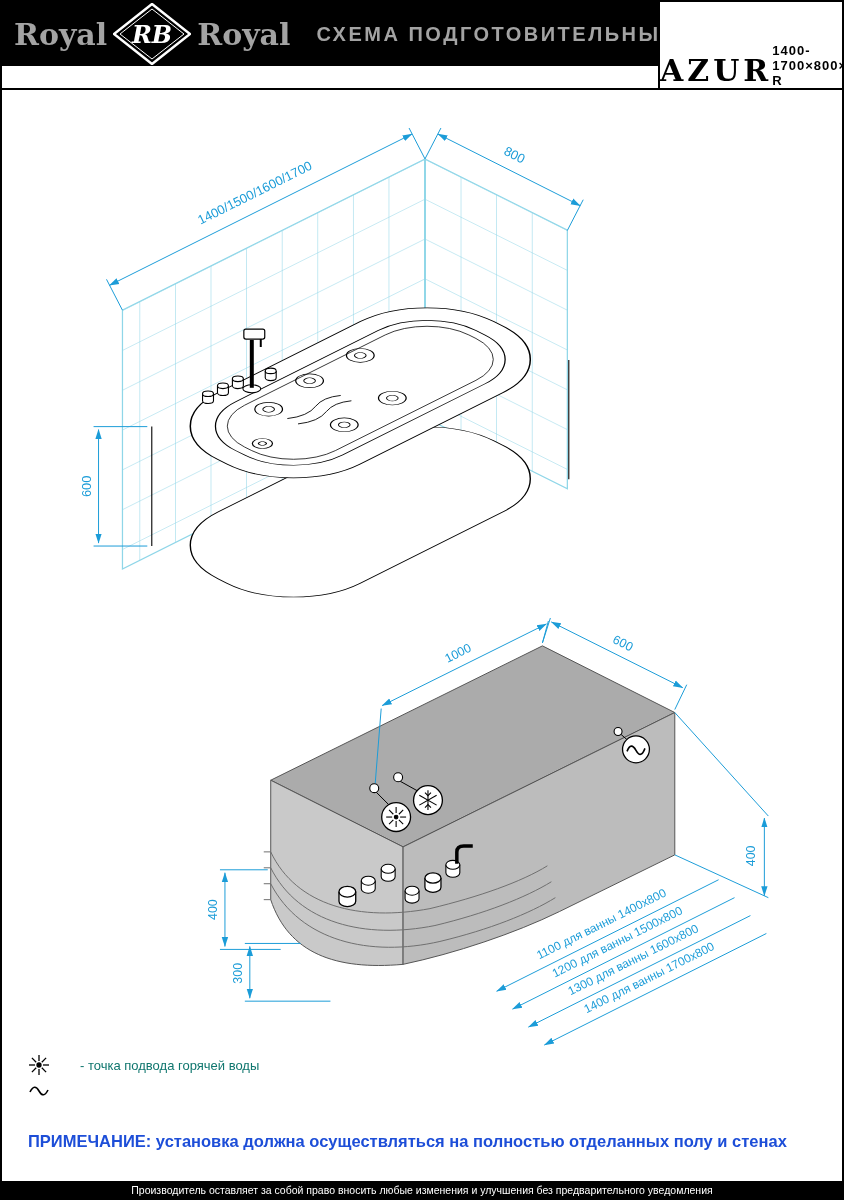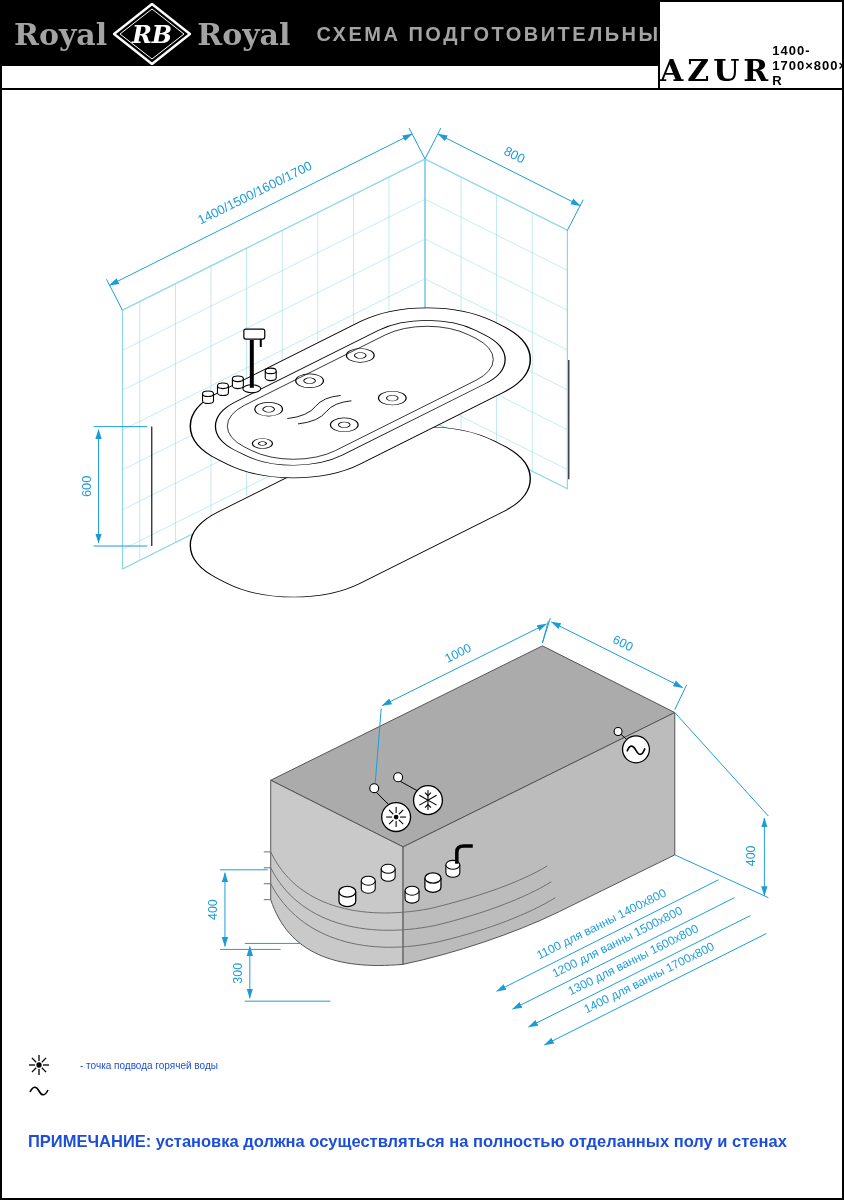--- a/index.html
+++ b/index.html
@@ -16,21 +16,21 @@
                 border-left:2px solid #000;height:86px;box-sizing:border-box;background:#fff;}
   .model-name{font-family:"DejaVu Serif",serif;font-weight:bold;font-size:30px;letter-spacing:4px;}
   .model-size{font-weight:bold;font-size:13px;letter-spacing:1px;margin-top:14px;}
   
   .svg-abs{position:absolute;left:0;}
   svg{font-family:"Liberation Sans",sans-serif;}
   
   .legend{position:absolute;top:1050px;left:22px;}
   .legend-row{display:flex;align-items:center;height:26px;}
   .licon{width:30px;display:flex;justify-content:center;}
-  .ltext{font-size:10px;color:#1d4ed8;margin-left:26px;}
+  .ltext{font-size:13px;color:#0f766e;margin-left:26px;}
   
   .note{position:absolute;top:1128px;left:26px;right:20px;font-weight:bold;font-size:16.5px;line-height:1.4;color:#1d4ed8;}
   .note-line2{margin-left:128px;}
   
   .footer{position:absolute;left:0;right:0;bottom:0;height:17px;background:#000;color:#fff;
           display:flex;align-items:center;justify-content:center;font-size:10.5px;}
 </style>
 </head>
 <body>
 
@@ -312,14 +312,17 @@
     </div>
   </div>
 
   <div class="note">
     <div>
       <span>ПРИМЕЧАНИЕ:</span>
       <span>установка должна осуществляться на полностью отделанных полу и стенах</span>
     </div>
   </div>
 
+  <div class="footer">
+    <span>Производитель оставляет за собой право вносить любые изменения и улучшения без предварительного уведомления</span>
+  </div>
 
 </div>
 
 </body></html>

